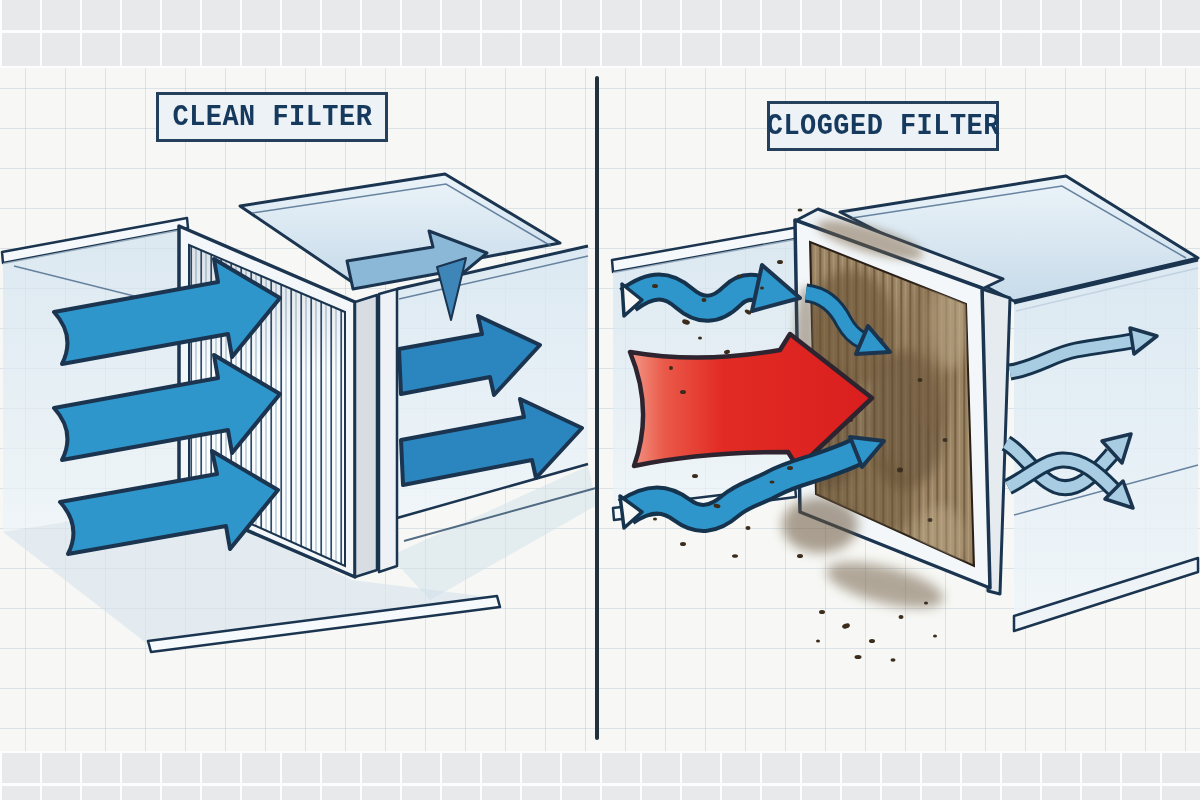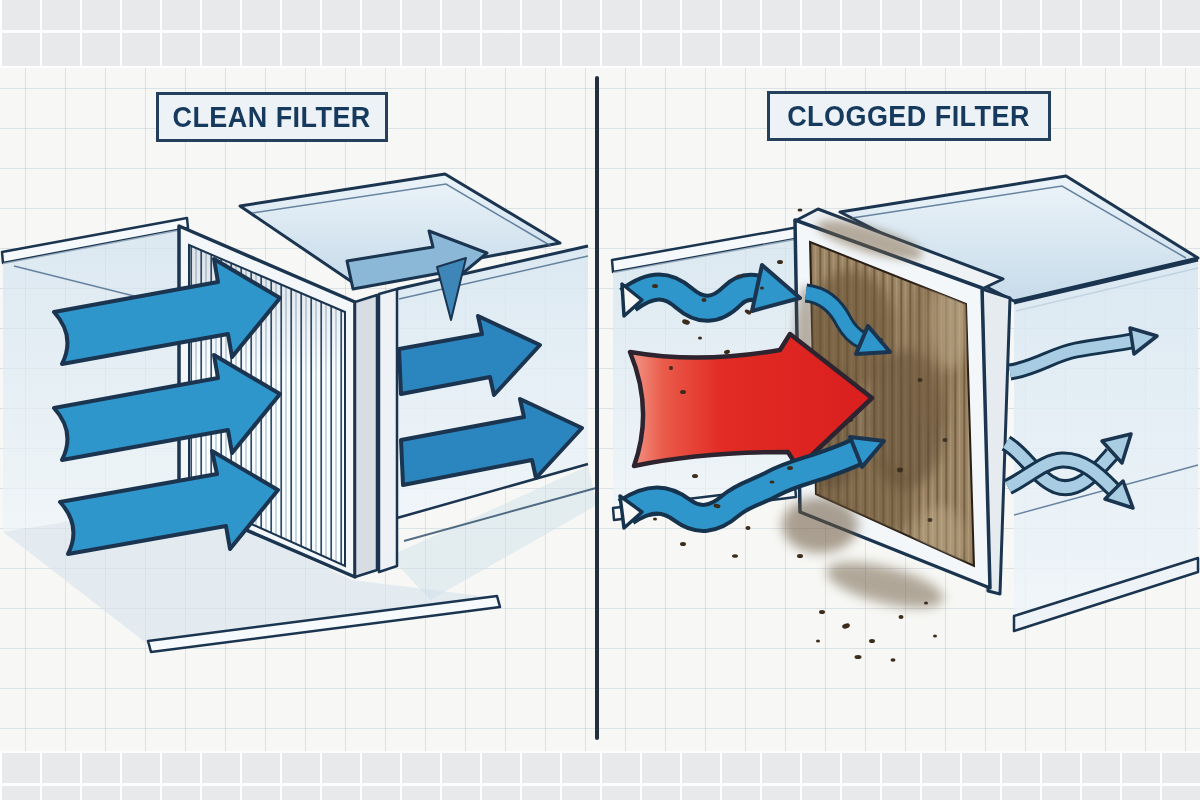--- a/index.html
+++ b/index.html
@@ -4,20 +4,21 @@
 <style>
   html,body{margin:0;padding:0;}
   body{font-family:"Liberation Sans",sans-serif;}
   .stage{
     position:relative;width:1200px;height:800px;overflow:hidden;
     background-color:#f7f8f5;
     background-image:
       repeating-linear-gradient(to right, rgba(160,182,198,.32) 0 1px, transparent 1px 40px),
       repeating-linear-gradient(to bottom, rgba(160,182,198,.32) 0 1px, transparent 1px 40px);
     background-position:25px 8px;
+    font-family:Liberation Mono, monospace;
   }
   .tile-band{
     position:absolute;left:0;width:1200px;
     background-color:#e7e9ea;
     background-image:
       repeating-linear-gradient(to right, rgba(255,255,255,.95) 0 2px, transparent 2px 40px),
       repeating-linear-gradient(to bottom, transparent 0 30px, rgba(255,255,255,.9) 30px 33px, transparent 33px 40px);
   }
   .band-top{top:0;height:66px;border-bottom:2px solid #fdfdfd;}
   .band-bottom{top:751px;height:49px;border-top:2px solid #fdfdfd;}
@@ -25,21 +26,21 @@
   .divider{position:absolute;left:595px;top:76px;width:4px;height:664px;background:#22303e;border-radius:2px;}
   .title-box{
     position:absolute;display:flex;align-items:center;justify-content:center;
     background:#edf2f6;border:3px solid #24405c;box-sizing:border-box;
   }
   .title-box span{
     font-size:29px;font-weight:bold;color:#16395e;letter-spacing:.5px;
     transform:scaleX(.93);white-space:nowrap;
   }
   .title-left{left:156px;top:92px;width:232px;height:50px;}
-  .title-right{left:767px;top:91px;width:284px;height:50px;align-items:center;}
+  .title-right{left:767px;top:101px;width:232px;height:50px;align-items:center;}
   .outl{stroke:#1b3550;stroke-linejoin:round;}
   .thin{stroke:#47688a;stroke-width:1.5;fill:none;opacity:.8;}
 </style>
 </head>
 <body>
 
 <div class="stage">
 
   <div class="tile-band band-top"></div>
   <div class="tile-band band-bottom"></div>

